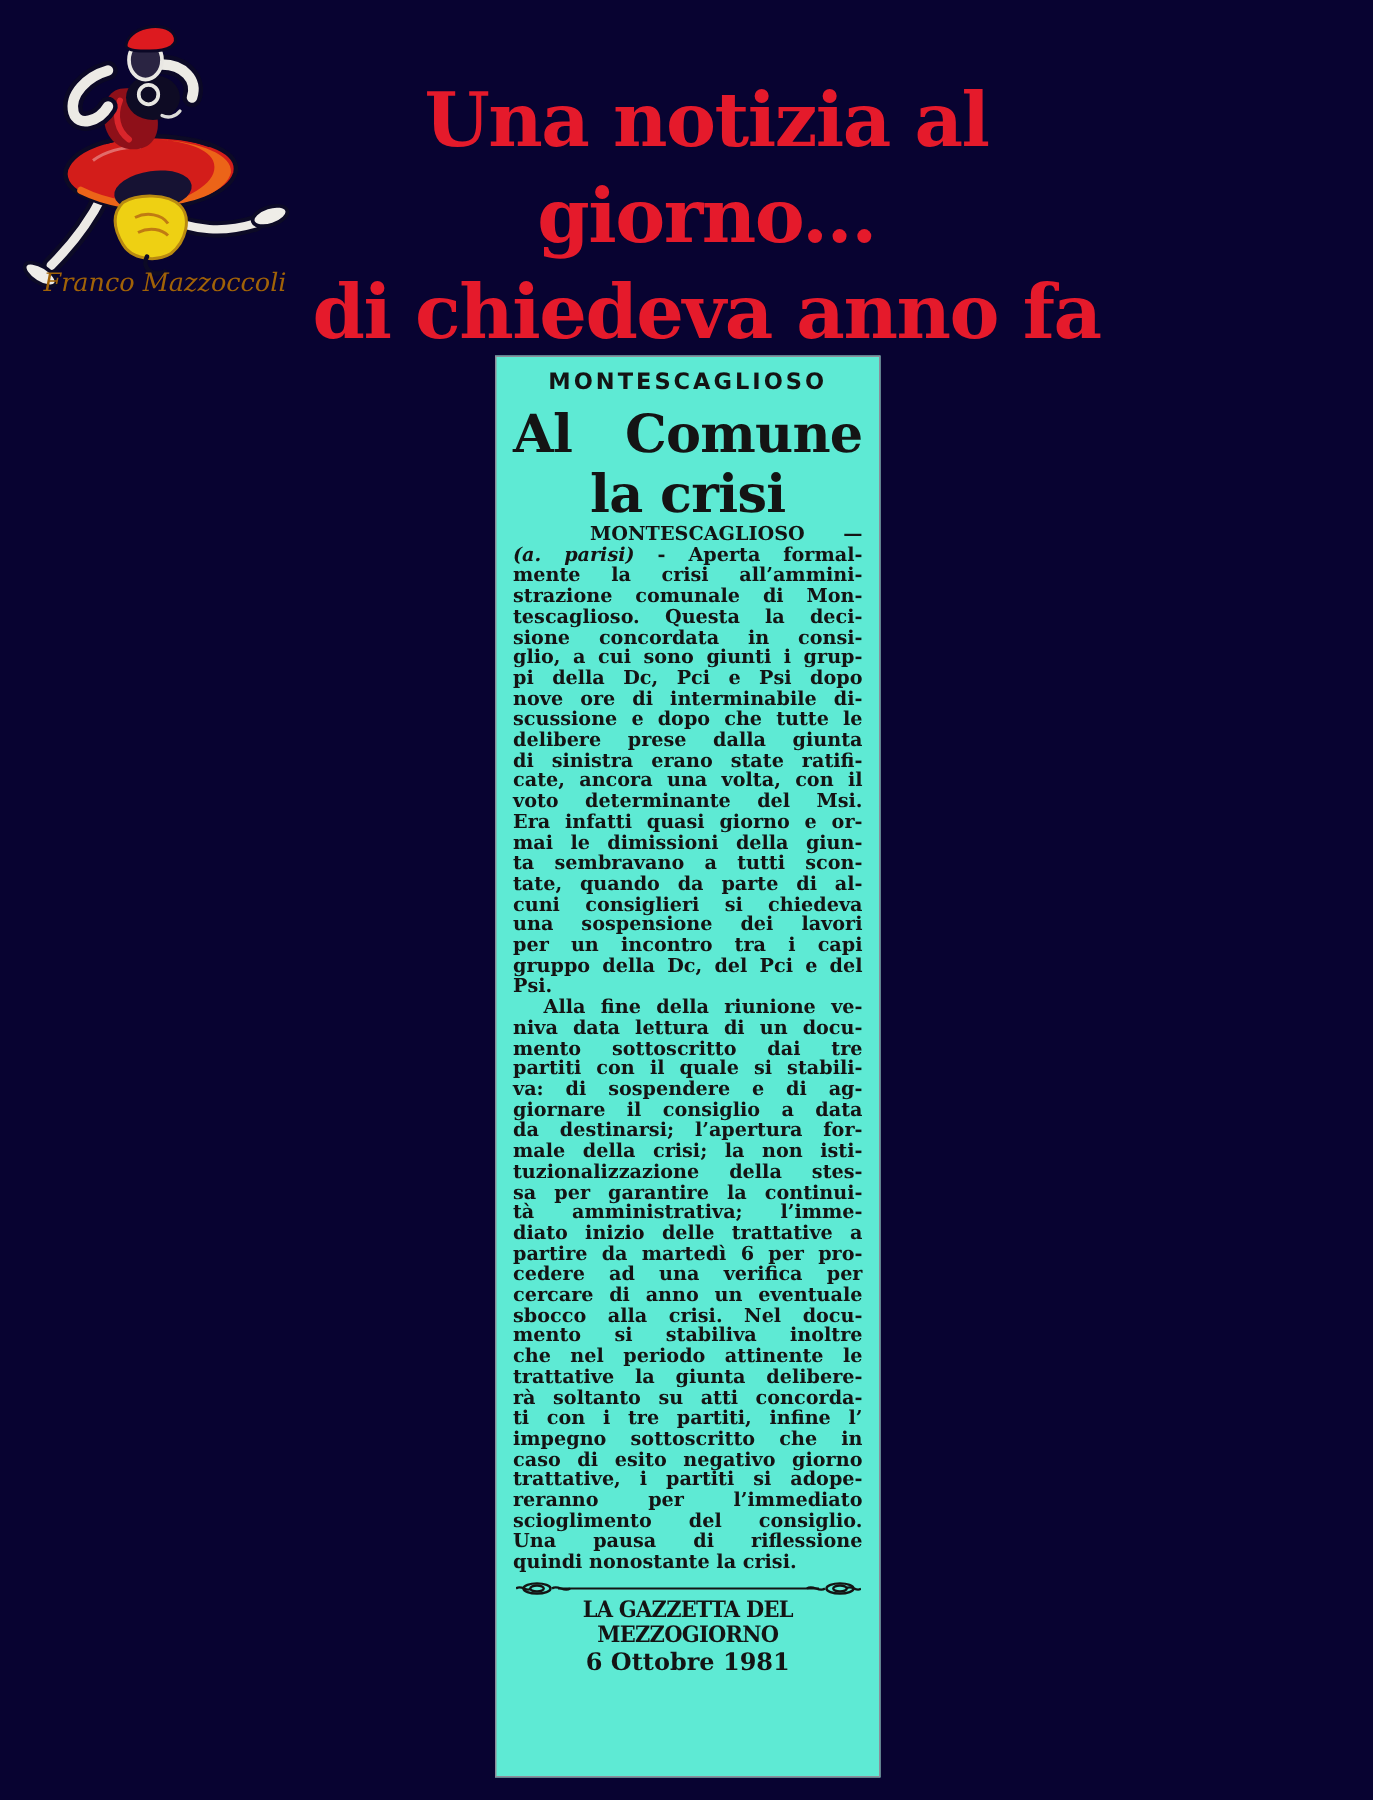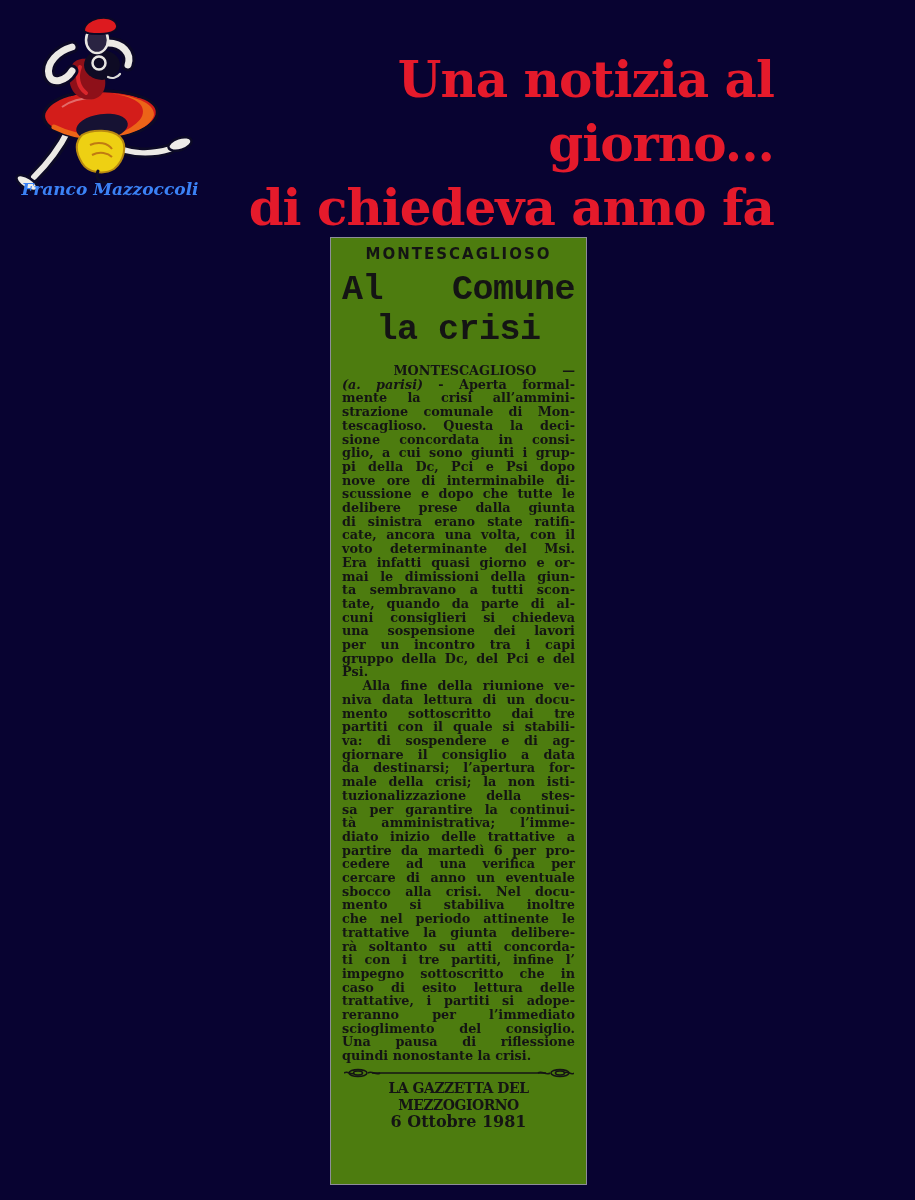--- a/index.html
+++ b/index.html
@@ -8,37 +8,37 @@
     background:#080331;
     font-family:"DejaVu Serif","Liberation Serif",serif;
   }
 
   
   .figure-art { position:absolute; left:10px; top:3px; width:200px; height:195px; }
 
   .credit { position:absolute; left:5px; top:178px; width:210px; text-align:center;
             font-style:italic; line-height:22px; }
   .credit-line1 { font-size:15px; color:#b8934f; }
-  .credit-line2 { font-size:17px; color:#3b82f6;font-weight:bold; }
+  .credit-line2 { font-size:17px; color:#a16207; }
 
   
-  .page-title { position:absolute; left:168px; top:48px; width:606px; text-align:right;
+  .page-title { position:absolute; left:168px; top:48px; width:606px; text-align:center;
                 color:#e51a2b; font-weight:bold; font-size:50px; line-height:64px;
                 letter-spacing:-1px; }
 
   
   .clipping { position:absolute; left:330px; top:237px; width:257px; height:948px;
-              box-sizing:border-box; background:#4d7c0f; border:1px solid #8d8d99;
+              box-sizing:border-box; background:#5eead4; border:1px solid #8d8d99;
               padding:7px 11px 4px 11px; color:#141414; }
   .kicker { font-family:"DejaVu Sans","Liberation Sans",sans-serif; font-weight:bold;
             font-size:15px; letter-spacing:2px; text-align:center; }
   .headline { margin-top:7px; font-weight:bold; font-size:35px; line-height:40px;
-              letter-spacing:-0.5px; text-align:center;font-family:Liberation Mono, monospace; }
+              letter-spacing:-0.5px; text-align:center; }
   .hl-line.stretch { text-align:justify; text-align-last:justify; }
-  .article-body { margin-top:14px; font-weight:bold; font-size:12.8px; line-height:13.7px; }
+  .article-body { font-weight:bold; font-size:12.8px; line-height:13.7px; }
   .body-line { text-align:justify; text-align-last:justify; white-space:normal; }
   .body-line.flush { text-align-last:left; }
   .divider { margin:4px auto 1px auto; display:block; }
   .source-name { font-weight:bold; font-size:14px; letter-spacing:-0.5px; text-align:center;
                  transform:scaleY(1.08); }
   .source-date { font-weight:bold; font-size:16px; text-align:center; }
 </style>
 </head>
 <body>
 
@@ -133,21 +133,21 @@
       <div class="body-line">partire da martedì 6 per pro-</div>
       <div class="body-line">cedere ad una verifica per</div>
       <div class="body-line">cercare di anno un eventuale</div>
       <div class="body-line">sbocco alla crisi. Nel docu-</div>
       <div class="body-line">mento si stabiliva inoltre</div>
       <div class="body-line">che nel periodo attinente le</div>
       <div class="body-line">trattative la giunta delibere-</div>
       <div class="body-line">rà soltanto su atti concorda-</div>
       <div class="body-line">ti con i tre partiti, infine l’</div>
       <div class="body-line">impegno sottoscritto che in</div>
-      <div class="body-line">caso di esito lettura delle</div>
+      <div class="body-line">caso di esito negativo giorno</div>
       <div class="body-line">trattative, i partiti si adope-</div>
       <div class="body-line">reranno per l’immediato</div>
       <div class="body-line">scioglimento del consiglio.</div>
       <div class="body-line">Una pausa di riflessione</div>
       <div class="body-line flush">quindi nonostante la crisi.</div>
     </div>
   <svg class="divider" width="230" height="12" viewBox="0 0 230 12" xmlns="http://www.w3.org/2000/svg" aria-hidden="true">
     <line x1="28" y1="6" x2="202" y2="6" stroke="#141414" stroke-width="1.4"></line>
     <g stroke="#141414" fill="none" stroke-width="1.6">
       <ellipse cx="14" cy="6" rx="9" ry="3.4"></ellipse>

